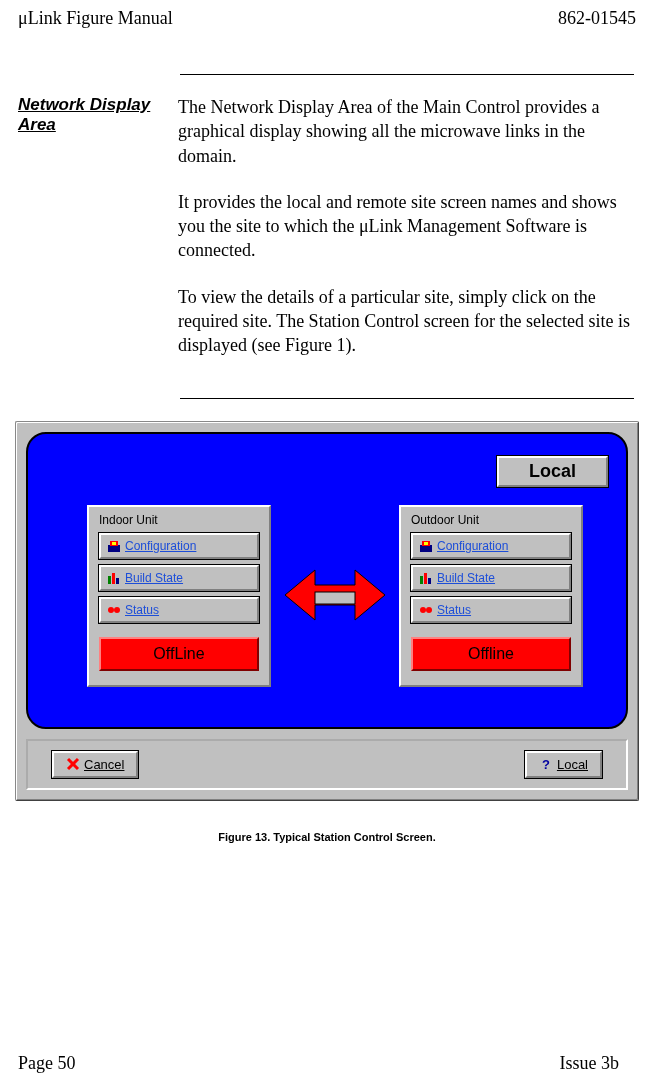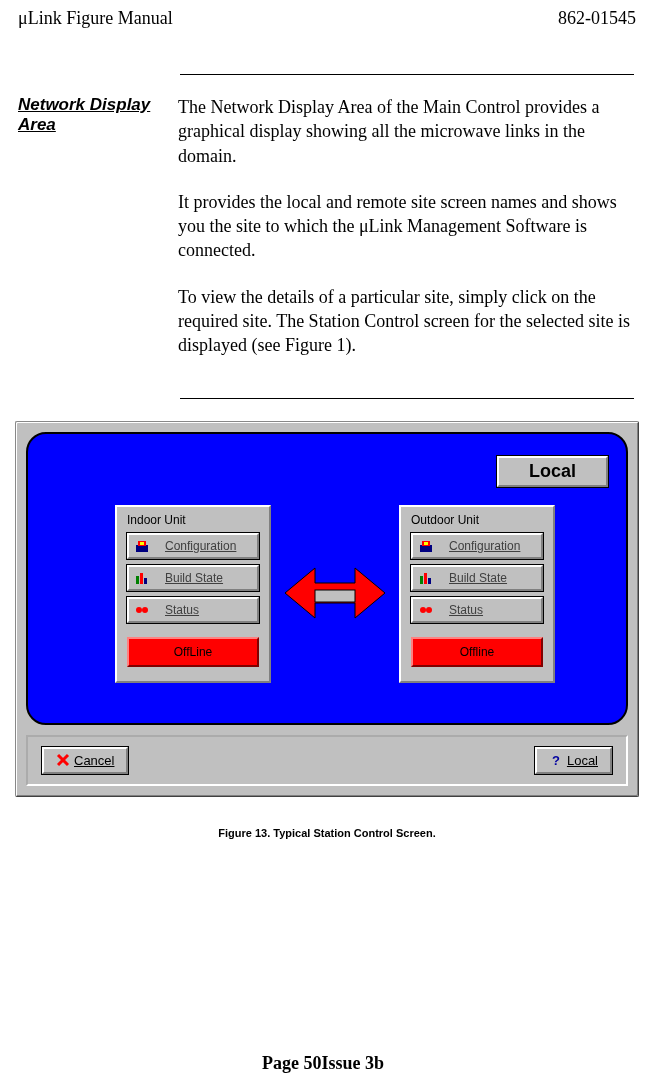--- a/index.html
+++ b/index.html
@@ -99,69 +99,69 @@
       align-items: center;
       justify-content: center;
       width: 100%;
       gap: 10px;
     }
     .unit-panel {
       background: #c0c0c0;
       border: 2px solid #808080;
       border-top-color:#fff;
       border-left-color:#fff;
-      width: 156px;
+      width: 184px;
       padding: 6px 10px 14px 10px;
     }
     .unit-title {
       font-family: Arial, Helvetica, sans-serif;
       font-size: 12px;
       color: #000;
       margin-bottom: 6px;
     }
     .btn {
       display:flex;
       align-items:center;
-      gap:16px;
+      gap:4px;
       background: #c0c0c0;
       border: 2px solid #808080;
       border-top-color:#fff;
       border-left-color:#fff;
       box-shadow: 0 0 0 1px #000;
       width: 100%;
       padding: 4px 6px;
       margin: 6px 0;
       font-family: Arial, Helvetica, sans-serif;
       font-size: 12px;
-      color: #404040;
+      color: #1d4ed8;
       text-decoration: underline;
       cursor: pointer;
     }
     .btn span:first-child { text-decoration: none; }
     .offline {
       background: #ff0000;
       color: #000;
       font-family: Arial, Helvetica, sans-serif;
-      font-size: 12px;
+      font-size: 16px;
       text-align: center;
       padding: 6px 0;
       margin-top: 14px;
       border: 2px solid #800000; border-top-color:#ff8080; border-left-color:#ff8080;
     }
     .arrow {
       width: 100px;
       height: 75px;
       position: relative;
       margin: 0 4px;
     }
     .arrow svg { width:100%; height:100%; }
     .bottom-bar {
       margin: 10px;
       border: 2px inset #fff;
-      padding: 10px 14px;
+      padding: 10px 24px;
       display: flex;
       justify-content: space-between;
     }
     .bar-btn {
       display:flex;
       align-items:center;
       gap:4px;
       background: #c0c0c0;
       border: 2px solid #808080;
       border-top-color:#fff;
@@ -176,26 +176,25 @@
       font-family: Arial, Helvetica, sans-serif;
       font-weight: bold;
       font-size: 11px;
       text-align: center;
       margin-top: 30px;
     }
     .footer {
       position: absolute;
       bottom: 12px;
       left: 0;
-      right: 8px;
-      display: flex;
-      justify-content: center;
+      right: 17px;
+      display: flex;
+      justify-content: space-between;
       padding: 0 18px;
       font-size: 18px;
-      font-weight: bold;
     }
     .ico { width:14px; height:14px; display:inline-block; }
   </style>
 </head>
 <body>
 
 <div class="topline">
   <span>μLink Figure Manual</span>
   <span>862-01545</span>
 </div>

